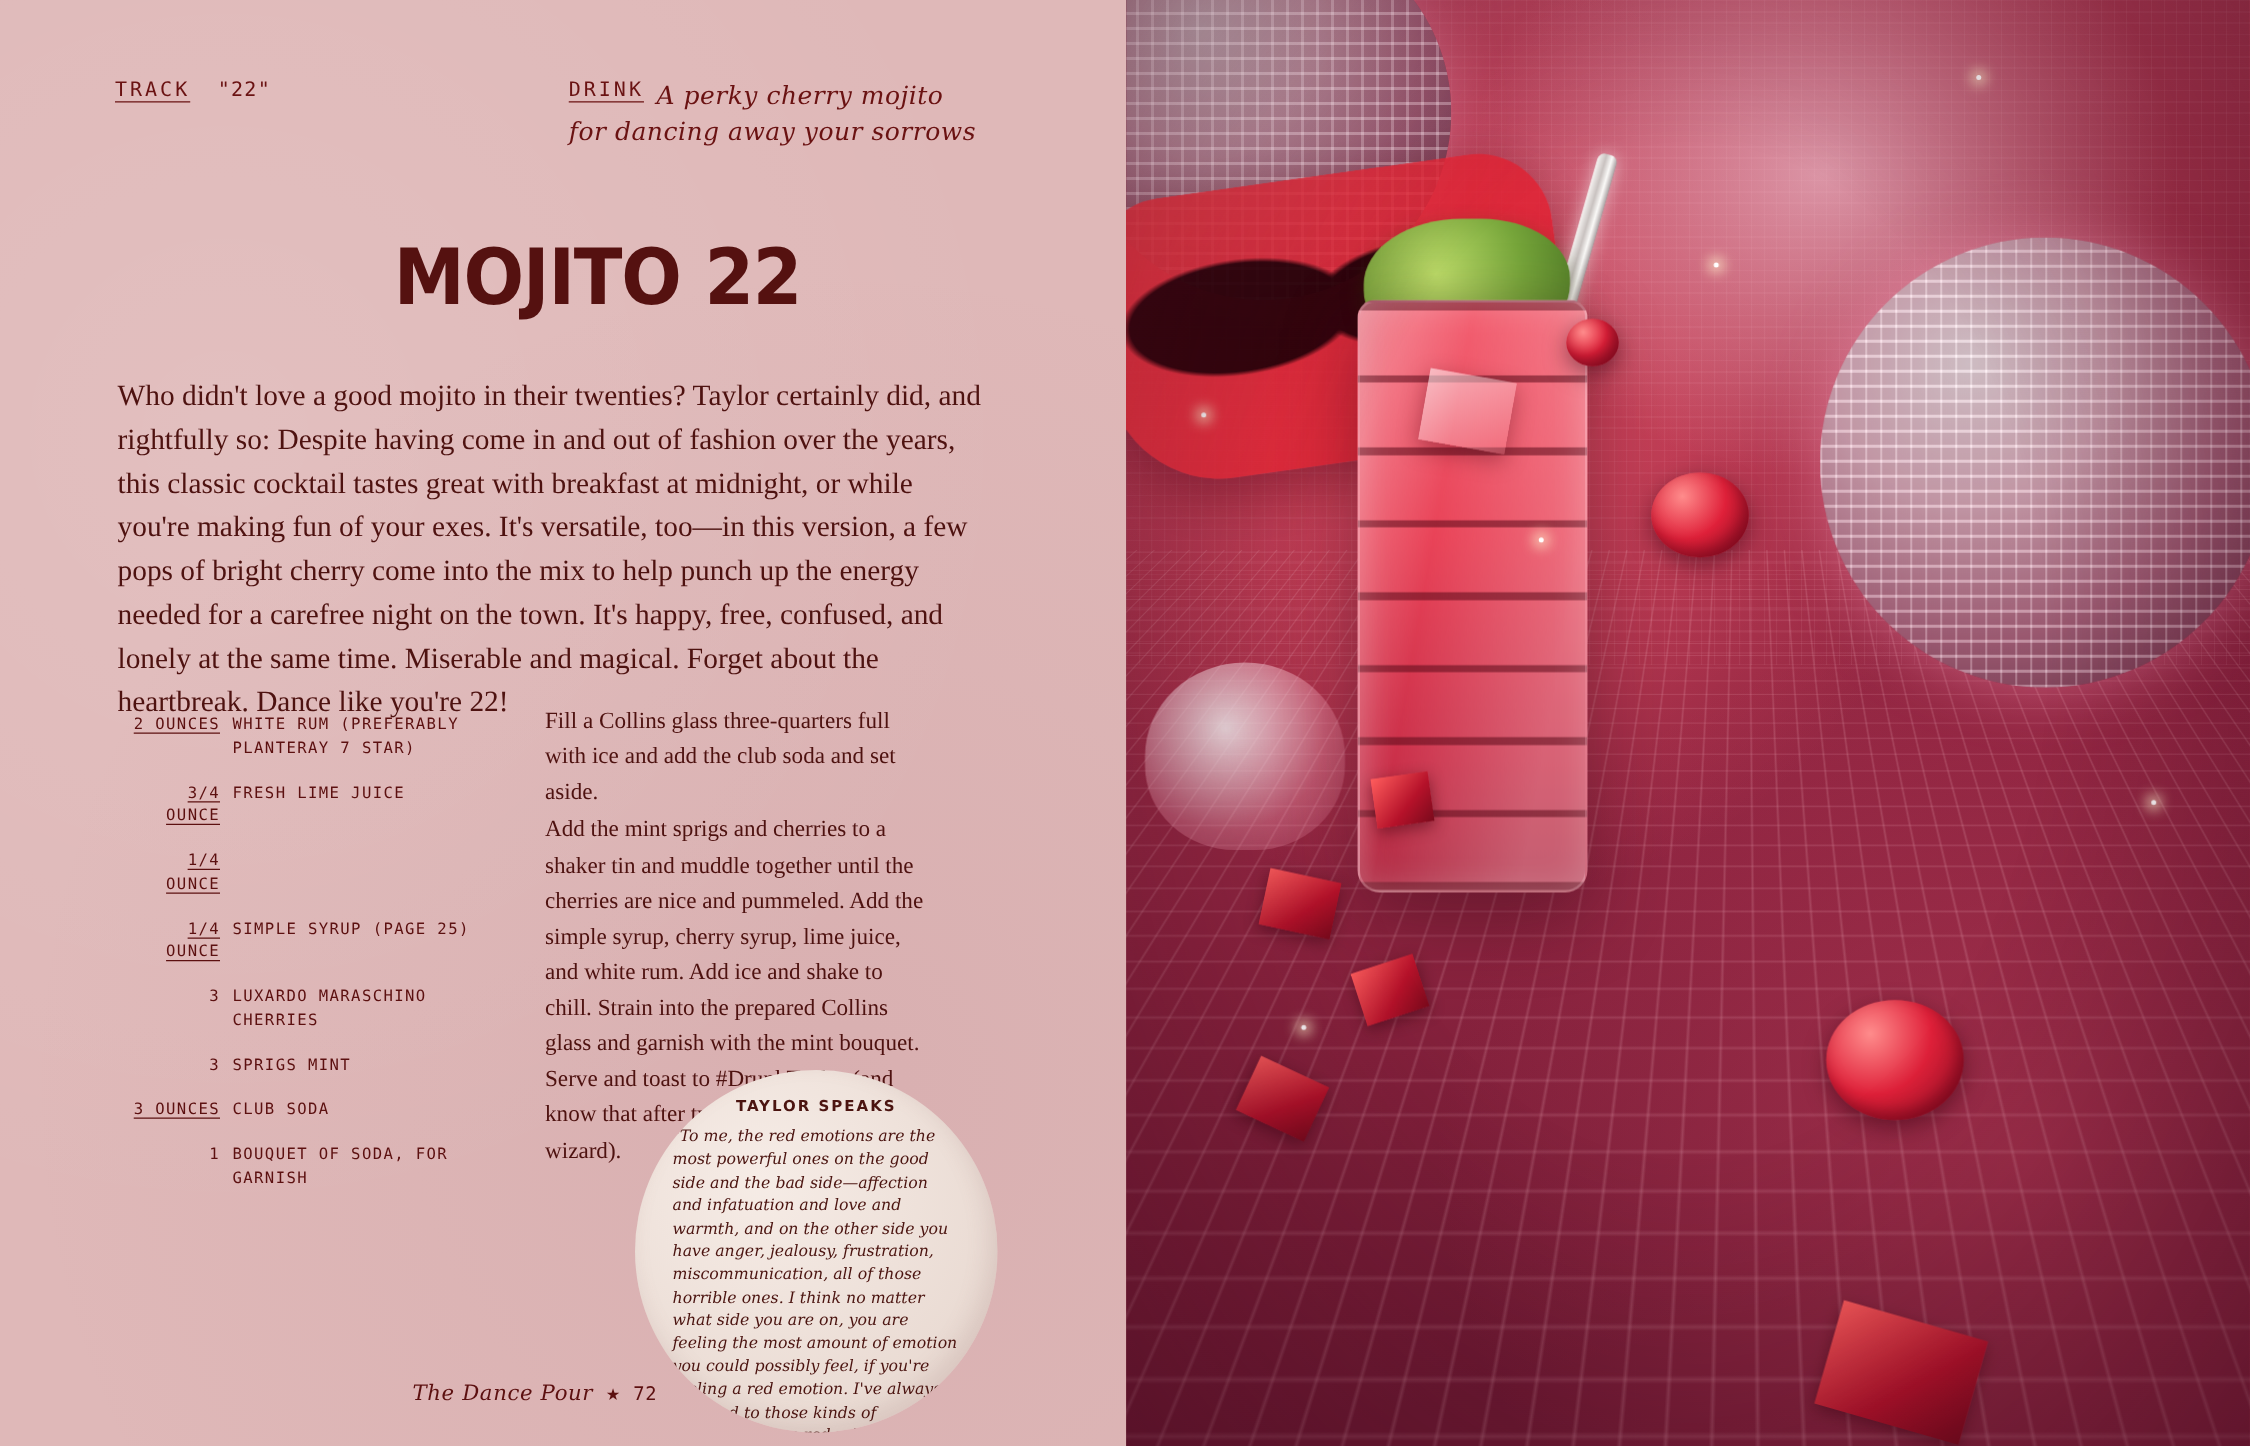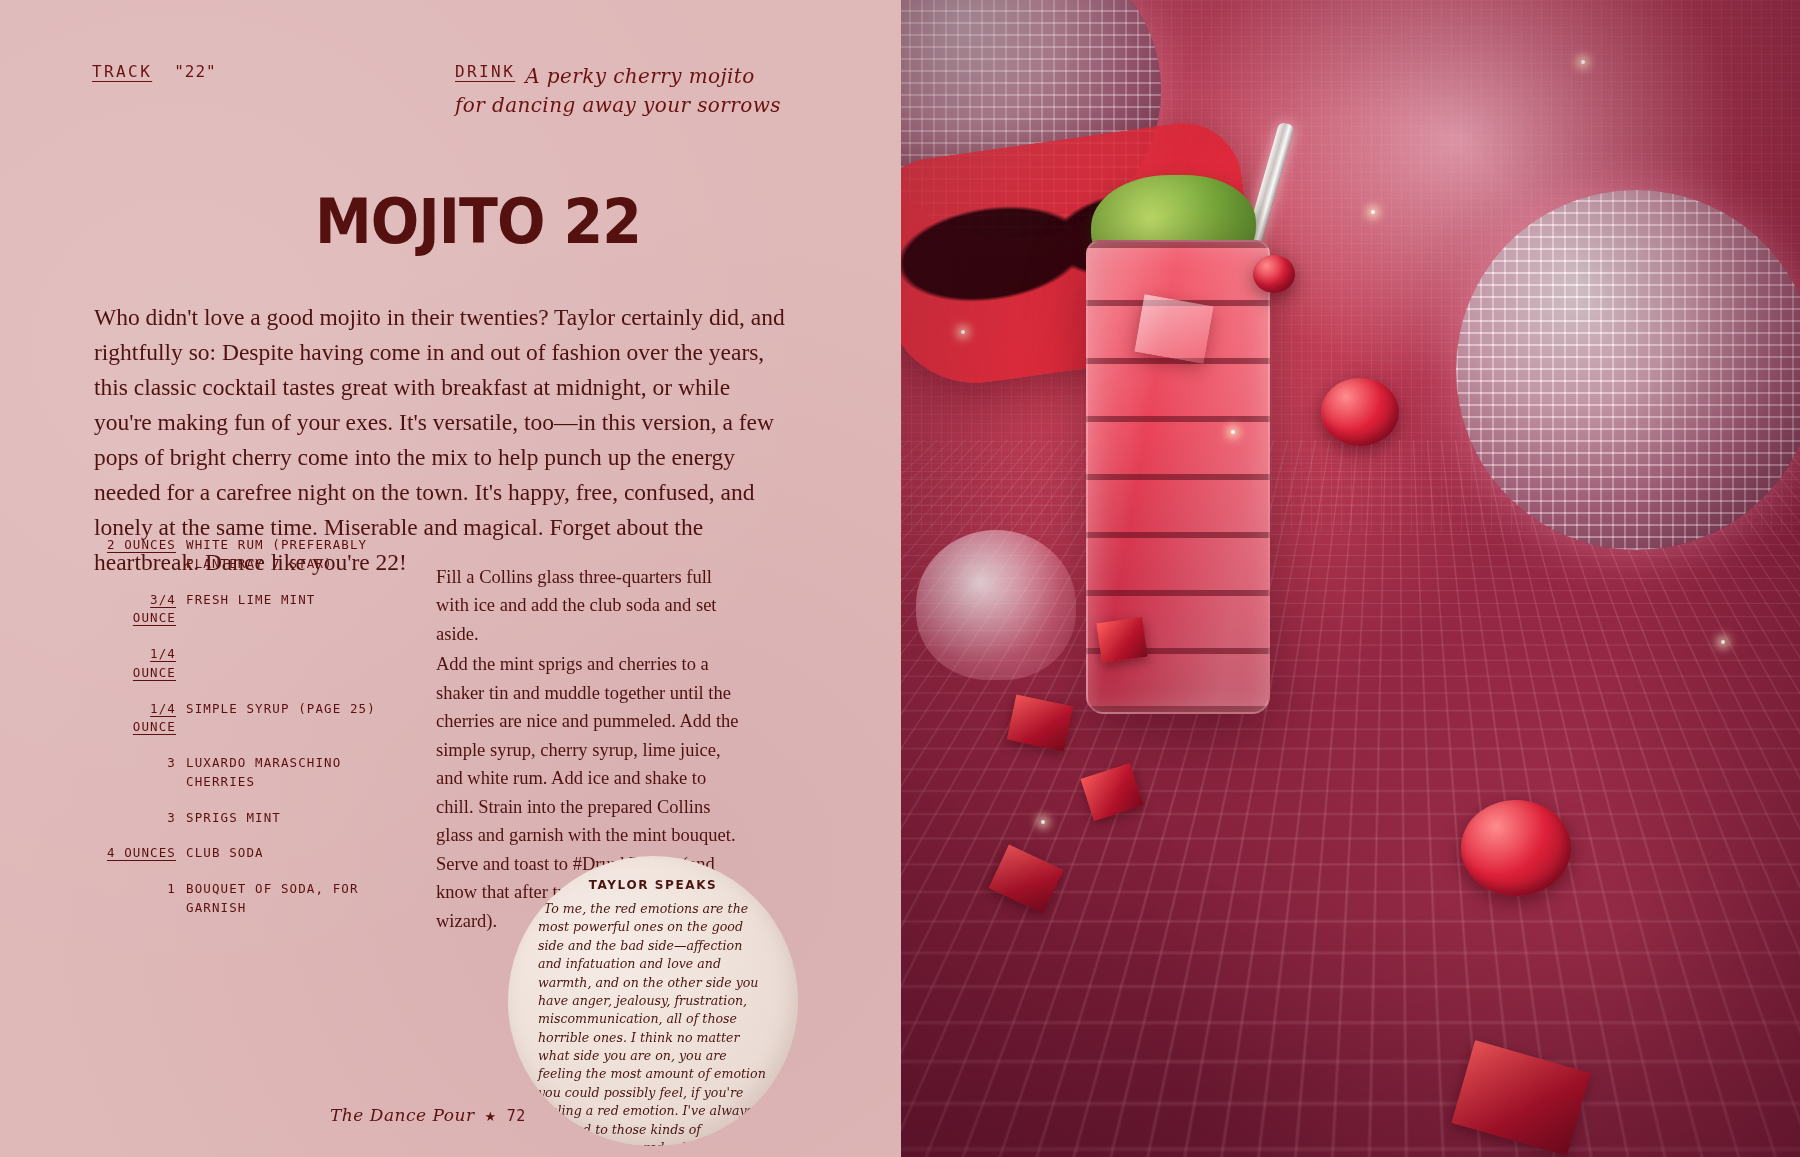--- a/index.html
+++ b/index.html
@@ -84,21 +84,21 @@
     width: 692px;
     font-family: "Liberation Serif", serif;
     font-size: 23.5px;
     line-height: 1.49;
     color: #4e1210;
     text-align: left;
   }
 
   .ingredients {
     position: absolute;
-    left: 100px; top: 536px;
+    left: 100px; top: 570px;
     width: 300px;
     font-family: "DejaVu Sans Mono", monospace;
     font-size: 12.5px;
     letter-spacing: 1.1px;
     color: #5c1010;
   }
   .ing-row {
     display: flex;
     margin-bottom: 17px;
     line-height: 1.5;
@@ -325,39 +325,39 @@
 
     <div class="body-copy">Who didn't love a good mojito in their twenties? Taylor certainly did, and rightfully so: Despite having come in and out of fashion over the years, this classic cocktail tastes great with breakfast at midnight, or while you're making fun of your exes. It's versatile, too—in this version, a few pops of bright cherry come into the mix to help punch up the energy needed for a carefree night on the town. It's happy, free, confused, and lonely at the same time. Miserable and magical. Forget about the heartbreak. Dance like you're 22!</div>
 
     <div class="ingredients">
       <div class="ing-row">
         <div class="ing-amt"><span>2 OUNCES</span></div>
         <div class="ing-name">WHITE RUM (PREFERABLY PLANTERAY 7 STAR)</div>
       </div>
       <div class="ing-row">
         <div class="ing-amt"><span>3/4 OUNCE</span></div>
-        <div class="ing-name">FRESH LIME MINT</div>
+        <div class="ing-name">FRESH LIME JUICE</div>
       </div>
       <div class="ing-row">
         <div class="ing-amt"><span>1/4 OUNCE</span></div>
       </div>
       <div class="ing-row">
         <div class="ing-amt"><span>1/4 OUNCE</span></div>
         <div class="ing-name">SIMPLE SYRUP (PAGE 25)</div>
       </div>
       <div class="ing-row">
         <div class="ing-amt">3</div>
         <div class="ing-name">LUXARDO MARASCHINO CHERRIES</div>
       </div>
       <div class="ing-row">
         <div class="ing-amt">3</div>
         <div class="ing-name">SPRIGS MINT</div>
       </div>
       <div class="ing-row">
-        <div class="ing-amt"><span>4 OUNCES</span></div>
+        <div class="ing-amt"><span>3 OUNCES</span></div>
         <div class="ing-name">CLUB SODA</div>
       </div>
       <div class="ing-row">
         <div class="ing-amt">1</div>
         <div class="ing-name">BOUQUET OF SODA, FOR GARNISH</div>
       </div>
     </div>
 
     <div class="method">
       <p>Fill a Collins glass three-quarters full with ice and add the club soda and set aside.</p>

